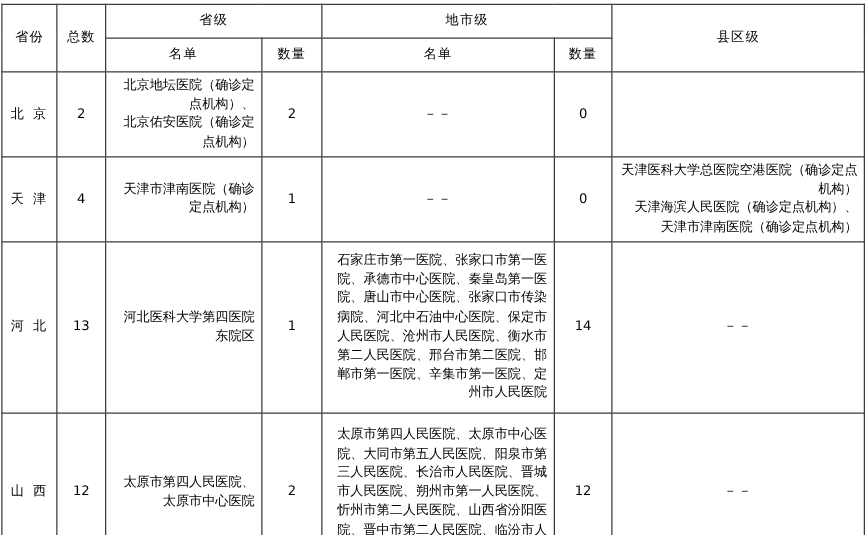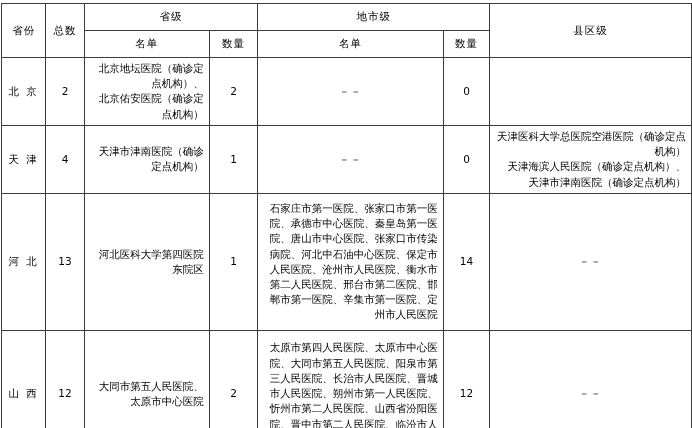--- a/index.html
+++ b/index.html
@@ -133,21 +133,21 @@
         <td class="cell-list" style="height:130px"><span style="white-space:pre-line">河北医科大学第四医院东院区</span></td>
         <td class="num">1</td>
         <td class="cell-list">石家庄市第一医院、张家口市第一医院、承德市中心医院、秦皇岛第一医院、唐山市中心医院、张家口市传染病院、河北中石油中心医院、保定市人民医院、沧州市人民医院、衡水市第二人民医院、邢台市第二医院、邯郸市第一医院、辛集市第一医院、定州市人民医院</td>
         <td class="num">14</td>
         <td class="dash">－－</td>
       </tr>
 
       <tr class="clip-row">
         <td class="prov">山 西</td>
         <td class="num">12</td>
-        <td class="cell-list" style="height:120px"><span style="white-space:pre-line">大同市第五人民医院、
+        <td class="cell-list" style="height:120px"><span style="white-space:pre-line">太原市第四人民医院、
 太原市中心医院</span></td>
         <td class="num">2</td>
         <td class="cell-list">太原市第四人民医院、太原市中心医院、大同市第五人民医院、阳泉市第三人民医院、长治市人民医院、晋城市人民医院、朔州市第一人民医院、忻州市第二人民医院、山西省汾阳医院、晋中市第二人民医院、临汾市人民医院、运城市中心医院</td>
         <td class="num">12</td>
         <td class="dash">－－</td>
       </tr>
     </tbody>
   </table>
 </div>
 

